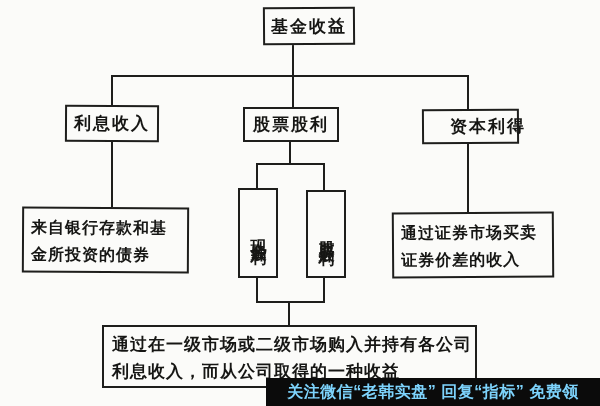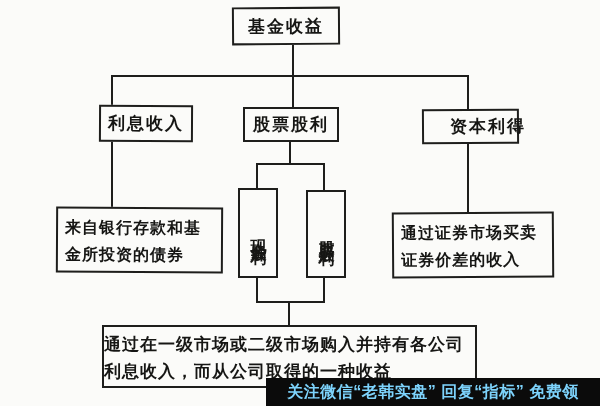--- a/index.html
+++ b/index.html
@@ -17,30 +17,30 @@
   .center{display:flex;align-items:center;justify-content:center;}
   .label{font-size:17px;letter-spacing:2px;white-space:nowrap;}
   .desc{padding:5px 7px;font-size:16px;line-height:27px;}
   .desc span{display:block;white-space:nowrap;letter-spacing:1px;}
   .vbox{display:flex;align-items:center;justify-content:center;}
   .vtext{
     writing-mode:vertical-rl;text-orientation:upright;
     font-size:16px;letter-spacing:3px;font-weight:700;white-space:nowrap;
   }
   .line{position:absolute;background:#1e1e1c;}
-  .note{padding:4px 0;font-size:17px;line-height:27px;}
+  .note{padding:4px 8px;font-size:17px;line-height:27px;}
   .note span{display:block;white-space:nowrap;letter-spacing:1px;}
   .wm{
     position:absolute;left:266px;top:378px;width:334px;height:28px;
     background:#0b0b0b;color:#7dd3fc;font-weight:700;font-size:16px;
     display:flex;align-items:center;justify-content:center;
     white-space:nowrap;letter-spacing:0.5px;
   }
   .tilt-a{transform:rotate(-0.4deg);}
-  .tilt-b{transform:rotate(0.3deg);margin-left:34px;}
+  .tilt-b{transform:rotate(0.3deg);}
 </style>
 </head>
 <body>
 
 <div class="stage">
 
   <div class="line" style="left:292px;top:45px;width:2px;height:31px;"></div>
   <div class="line" style="left:111px;top:75px;width:358px;height:2px;"></div>
   <div class="line" style="left:111px;top:76px;width:2px;height:30px;"></div>
   <div class="line" style="left:292px;top:76px;width:2px;height:32px;"></div>
@@ -53,21 +53,21 @@
   <div class="line" style="left:256px;top:164px;width:2px;height:25px;"></div>
   <div class="line" style="left:323px;top:164px;width:2px;height:27px;"></div>
 
   <div class="line" style="left:467px;top:143px;width:2px;height:70px;"></div>
 
   <div class="line" style="left:256px;top:277px;width:2px;height:26px;"></div>
   <div class="line" style="left:323px;top:277px;width:2px;height:26px;"></div>
   <div class="line" style="left:256px;top:301px;width:69px;height:2px;"></div>
   <div class="line" style="left:288px;top:302px;width:2px;height:24px;"></div>
 
-  <div class="box center tilt-a" style="left:232px;top:7px;width:108px;height:38px;">
+  <div class="box center tilt-a" style="left:263px;top:7px;width:92px;height:38px;">
     <span class="label">基金收益</span>
   </div>
 
   <div class="box center tilt-b" style="left:65px;top:105px;width:94px;height:37px;">
     <span class="label">利息收入</span>
   </div>
   <div class="box center" style="left:243px;top:107px;width:96px;height:35px;">
     <span class="label">股票股利</span>
   </div>
   <div class="box center tilt-a" style="left:422px;top:109px;width:97px;height:35px;padding-left:35px;">

